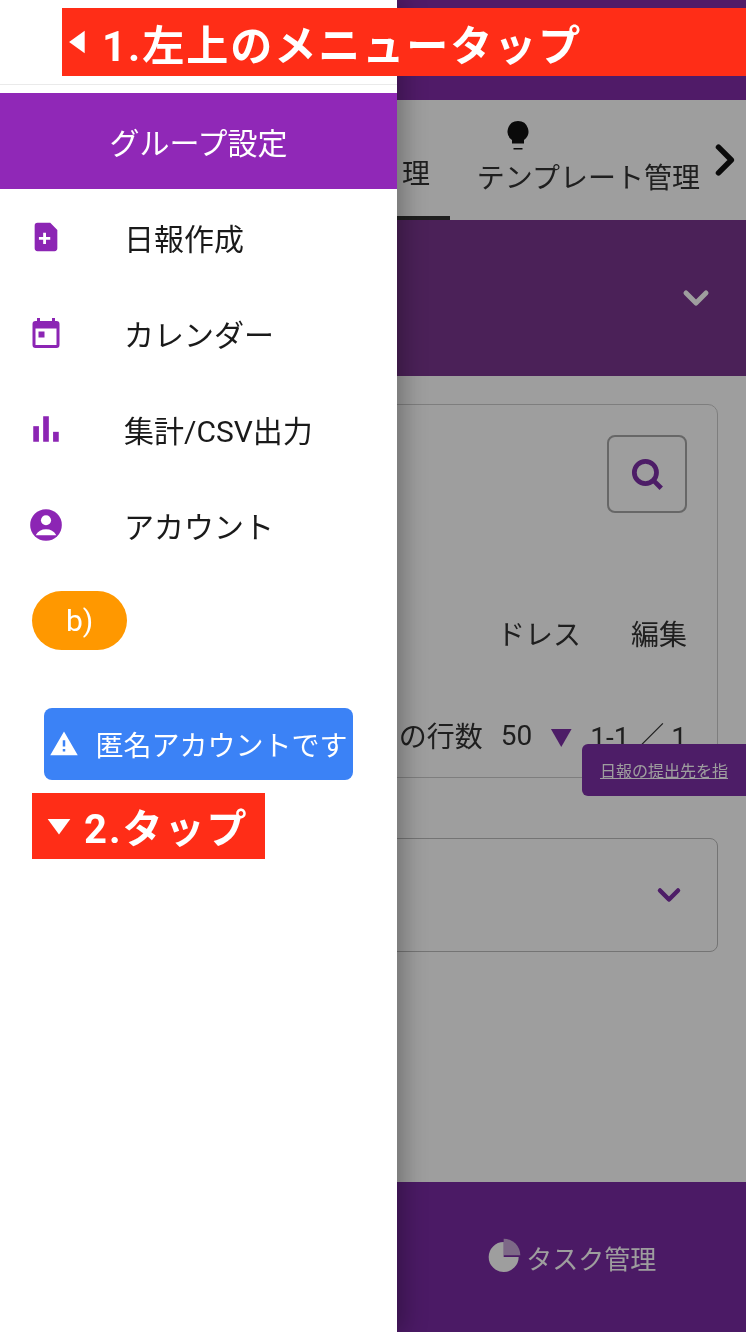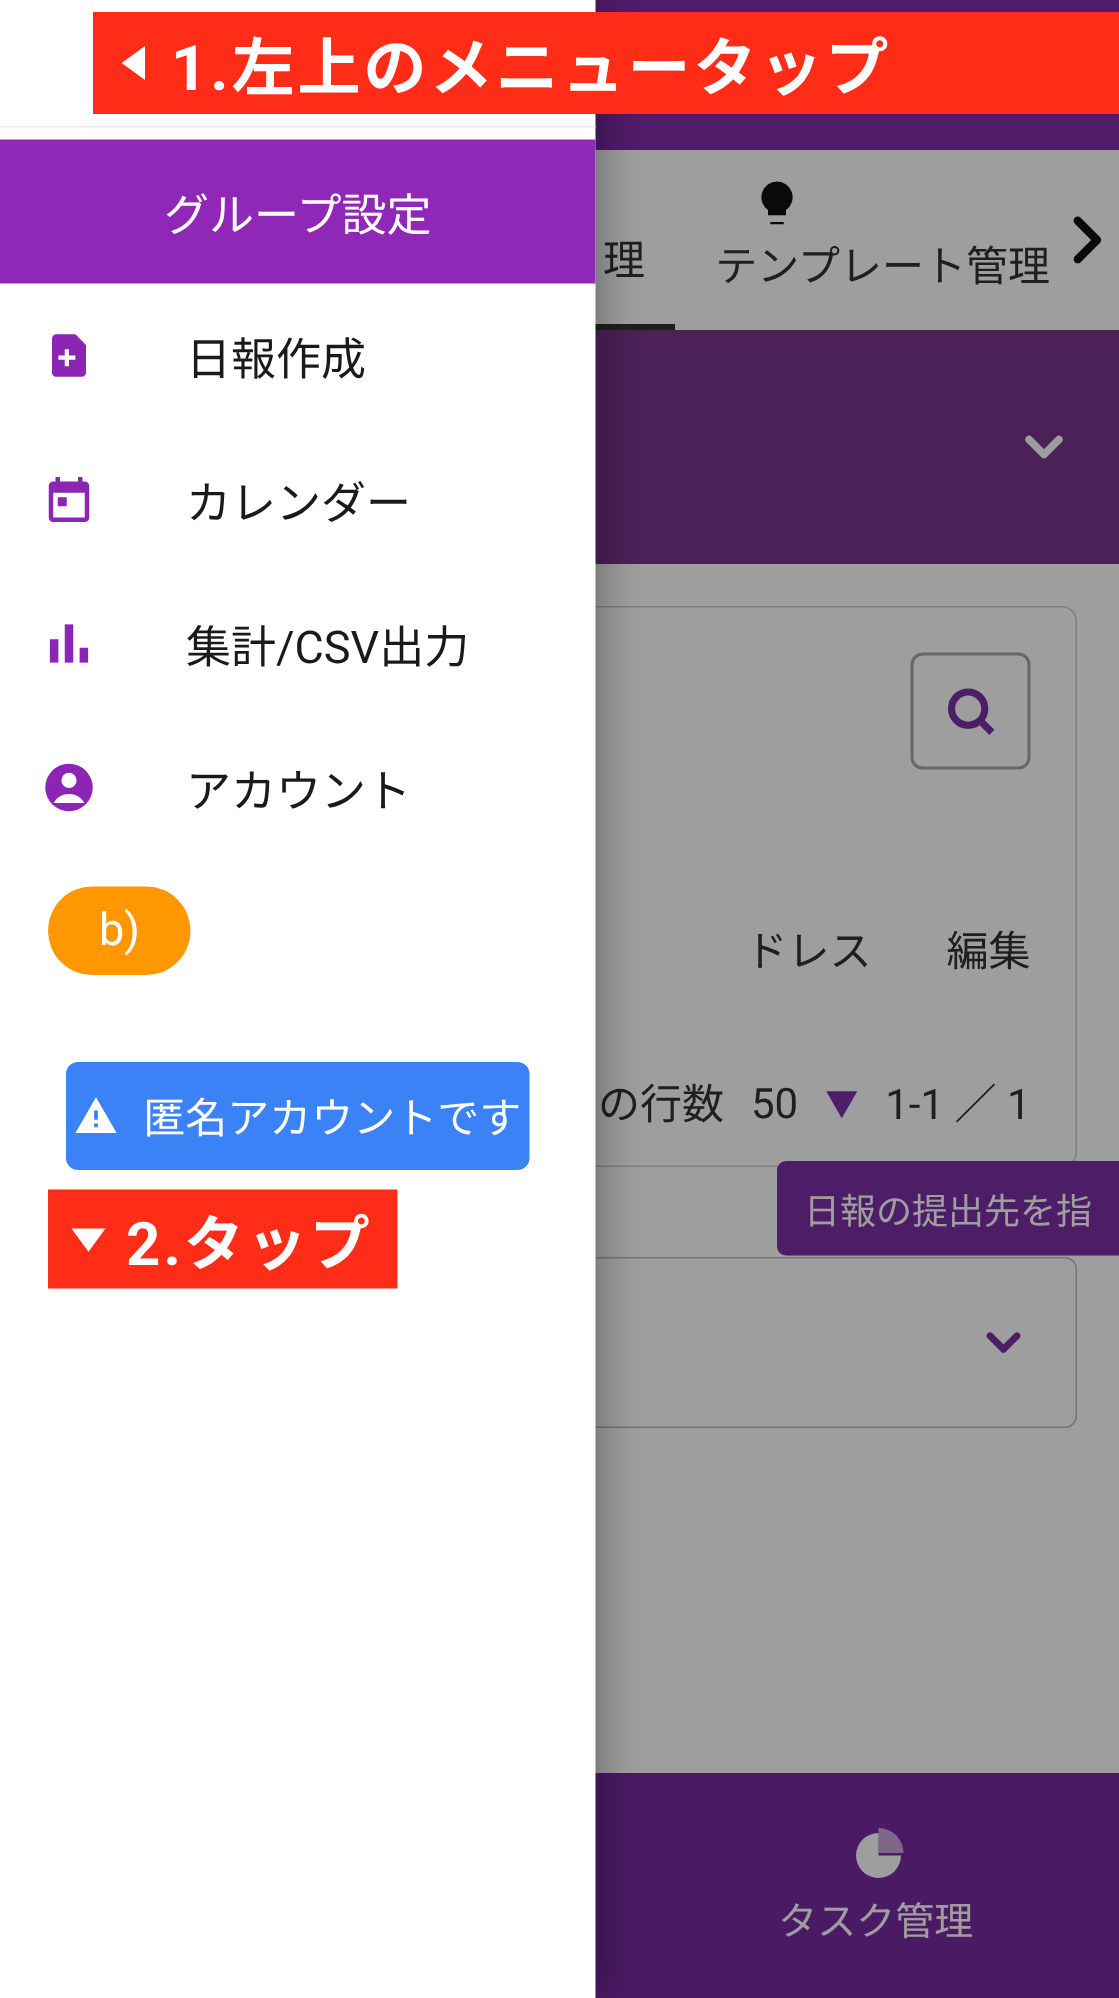--- a/index.html
+++ b/index.html
@@ -11,41 +11,41 @@
     .bg-tabs { height:120px; background:#fff; display:flex; align-items:flex-end; justify-content:flex-end; padding:0 20px 0 0; position:relative;}
     .bg-tab { font-size:28px; color:#333; padding:20px 20px 24px; }
     .bg-tab.active { border-bottom:4px solid #333; }
     .bg-tabs .bulb { position:absolute; top:18px; right:210px; }
     .bg-chev { position:absolute; right:0; top:50%; transform:translateY(-50%);}
     .bg-groupbar { background:#79368f; color:#fff; font-size:36px; padding:26px 30px; display:flex; align-items:center; justify-content:space-between;}
     .bg-card { margin:28px; border:1px solid #ccc; border-radius:10px; padding:30px 30px 22px;}
     .bg-search-wrap{display:flex;align-items:center;gap:18px;}
     .bg-search-btn{width:80px;height:78px;border:2px solid #a7a7a7;border-radius:8px;display:flex;align-items:center;justify-content:center;}
     .bg-thead{display:flex;gap:50px;font-size:28px;color:#333;margin-top:100px;}
-    .bg-tip{position:absolute;right:0;top:774px;background:#7c2fa6;color:#fff;font-size:24px;padding:14px 18px;border-radius:6px 0 0 6px;}
+    .bg-tip{position:absolute;right:0;top:744px;background:#7c2fa6;color:#fff;font-size:16px;padding:14px 18px;border-radius:6px 0 0 6px;text-decoration:underline;}
     .bg-pager{display:flex;align-items:center;gap:18px;font-size:28px;color:#333;margin-top:62px;justify-content:flex-end;}
     .bg-pager .tri{color:#7c2fa6;font-size:22px;}
     .bg-acc{margin:60px 28px 0;border:1px solid #bbb;border-radius:8px;padding:34px 30px;display:flex;align-items:center;justify-content:space-between;font-size:30px;color:#333;}
     .bg-bottom{position:absolute;left:0;right:0;bottom:0;background:#7a2aa4;height:150px;display:flex;align-items:center;justify-content:space-around;color:#fff;font-size:26px;}
-    .bg-bottom-item{display:flex;flex-direction:column;align-items:center;gap:4px;}
+    .bg-bottom-item{display:flex;flex-direction:row;align-items:center;gap:4px;}
 
     .scrim{position:absolute;inset:0;background:#000;opacity:.38;}
 
     
     .drawer{position:absolute;left:0;top:0;width:397px;height:1332px;background:#fff;box-shadow:7px 0 22px rgba(0,0,0,.28);}
     .d-gap{height:76px;}
     .d-item{display:flex;align-items:center;height:96px;padding:0 24px;gap:56px;font-size:30px;color:#1a1a1a;}
     .d-item .icn{width:44px;display:flex;justify-content:center;color:#8c25b4;}
     .d-hr{height:1px;background:#eaeaea;margin:8px 0;}
     .d-active{background:#9028b7;color:#fff;height:96px;display:flex;align-items:center;justify-content:center;font-size:30px;}
     .d-chip{margin:18px 0 0 32px;display:inline-block;background:#ff9800;color:#fff;border-radius:40px;padding:12px 34px;font-size:30px;position:relative;}
     .d-warn{margin:58px 44px 0;background:#3b82f6;color:#fff;border-radius:8px;display:flex;align-items:center;justify-content:center;gap:16px;height:72px;font-size:28px;}
 
     
-    .callout{position:absolute;background:#ff2d17;color:#fff;font-weight:700;display:flex;align-items:center;padding:0 12px;letter-spacing:2px;}
+    .callout{position:absolute;background:#ff2d17;color:#fff;font-weight:700;display:flex;align-items:center;padding:0 0;letter-spacing:2px;}
     .c1{left:62px;top:8px;right:0;height:68px;font-size:42px;}
     .c2{left:32px;top:793px;height:66px;font-size:40px;padding:0 16px 0 10px;}
 
     svg{display:block;}
   </style>
 </head>
 <body>
 
 <div class="bg">
   <div class="bg-appbar"></div>

